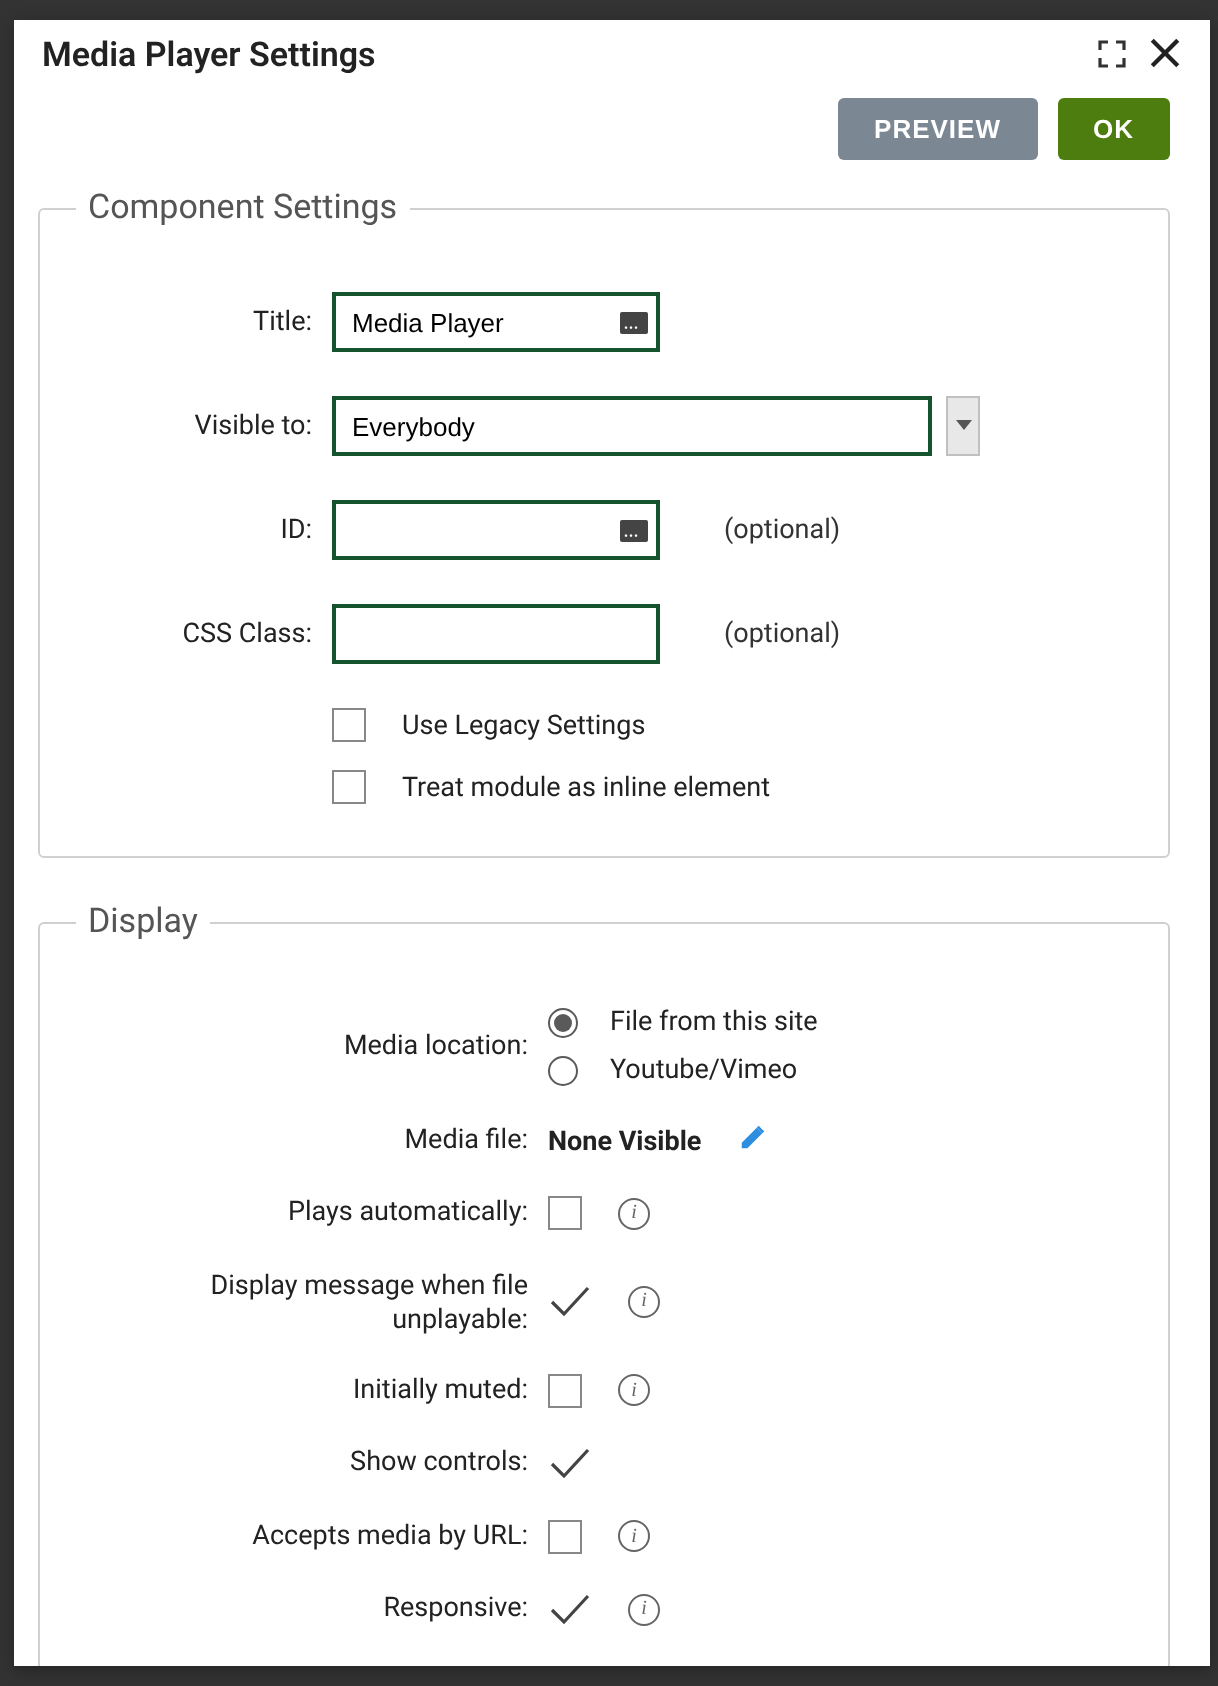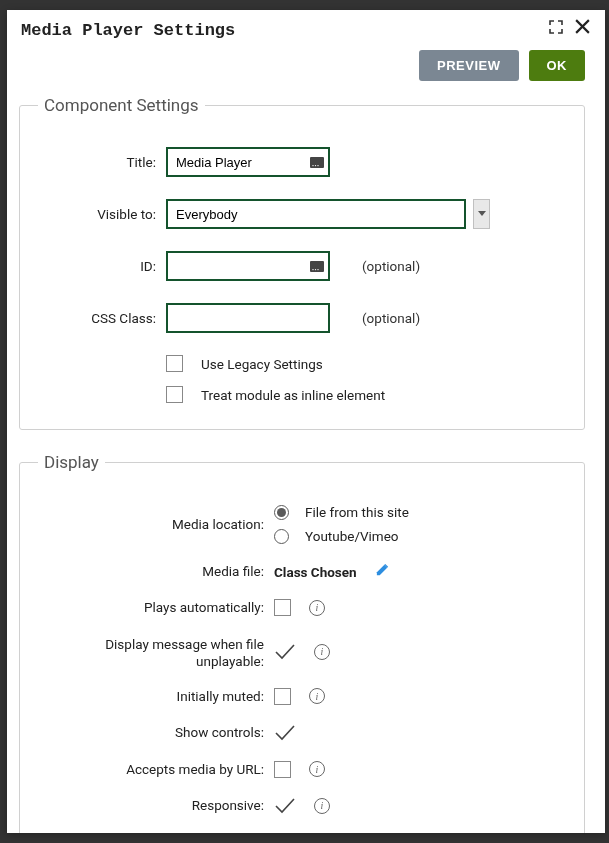--- a/index.html
+++ b/index.html
@@ -17,24 +17,23 @@
       left: 7px;
       right: 4px;
       bottom: 10px;
       background: #fff;
       display: flex;
       flex-direction: column;
       box-shadow: 0 2px 8px rgba(0,0,0,0.3);
     }
     .dialog-header {
       display: flex;
-      align-items: flex-end;
+      align-items: flex-start;
       justify-content: space-between;
       padding: 8px 14px 10px 14px;
-      font-family: Liberation Mono, monospace;
     }
     .dialog-title {
       font-size: 17px;
       font-weight: 600;
       color: #222;
     }
     .header-icons {
       display: flex;
       gap: 10px;
       align-items: center;
@@ -321,21 +320,21 @@
           <div class="radio-row">
             <span class="radio"></span>
             <span class="chk-label" style="margin-left:4px;">Youtube/Vimeo</span>
           </div>
         </div>
       </div>
 
       <div class="row densish">
         <div class="row-label display-label">Media file:</div>
         <div class="row-controls">
-          <span class="media-file-val">Class Chosen</span>
+          <span class="media-file-val">None Visible</span>
           <span class="pencil">
             <svg width="15" height="15" viewBox="0 0 16 16" fill="#2d8ee0">
                 <path d="M2 11 L10 3 L13 6 L5 14 L2 14 Z"></path>
                 <path d="M11 2 L14 5 L13 6 L10 3 Z"></path>
               </svg>
           </span>
         </div>
       </div>
 
       <div class="row densish">

